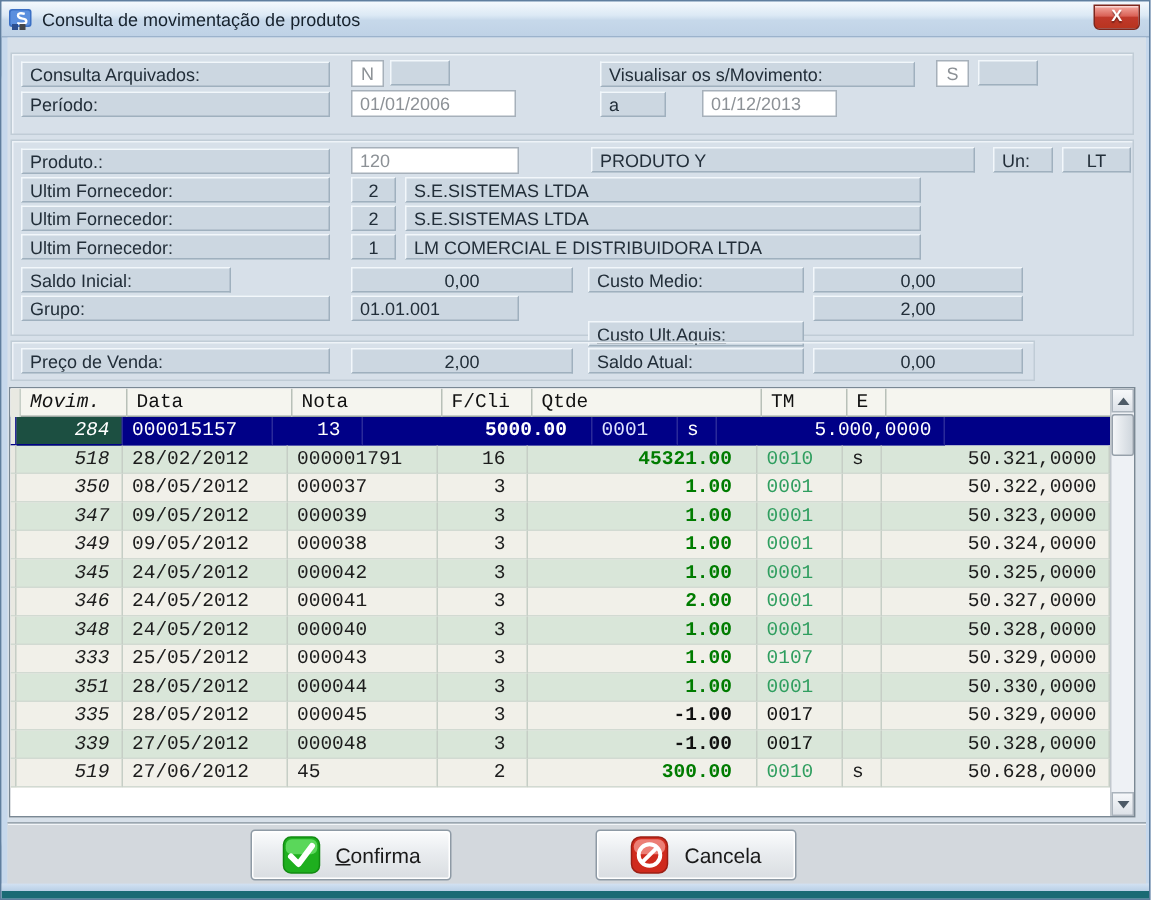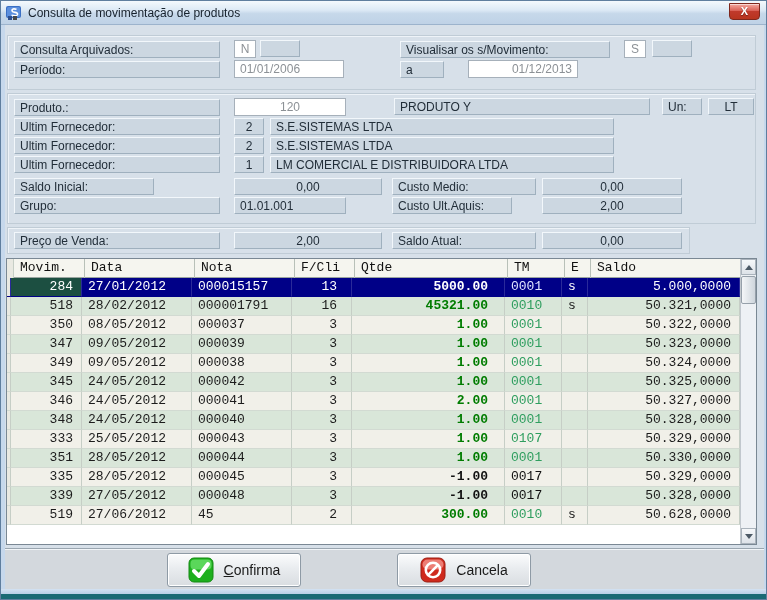--- a/index.html
+++ b/index.html
@@ -23,35 +23,35 @@
   .client{position:relative;width:759px;height:564px;background:#d7e0e9;}
   .section{position:absolute;border:1px solid #c0ccd6;box-shadow:1px 1px 0 #eef3f8 inset;}
   .s1{top:10px;left:2px;width:749px;height:55px;}
   .s2{top:68px;left:2px;width:749px;height:131px;}
   .s3{top:202px;left:2px;width:683px;height:27px;}
   .box{position:absolute;height:17px;background:#ccd7e1;border:1px solid;
     border-color:#f2f7fb #9fb0be #9fb0be #f2f7fb;font-size:12px;color:#222e39;
     padding:1px 5px 0;white-space:nowrap;overflow:hidden;line-height:14px;}
   .inp{background:#ffffff;border:1px solid #a6b0ba;color:#8c9196;height:18px;}
   .center{text-align:center;}
-  .right{text-align:center;}
+  .right{text-align:left;}
   
   .grid-wrap{position:absolute;top:233px;left:1px;width:751px;height:287px;background:#ffffff;
     border:1px solid #7a8894;font-family:"Liberation Mono","DejaVu Sans Mono",monospace;font-size:13px;}
   .grid-inner{position:absolute;left:0;top:0;right:16px;bottom:0;overflow:hidden;background:#fff;}
   .grid-header{display:flex;height:19px;background:#f5f5ef;border-bottom:1px solid #9aa5a0;}
   .hcell{height:19px;line-height:18px;padding-left:6px;color:#111;border-right:1px solid #b8c0b8;
     overflow:hidden;white-space:nowrap;}
   .grid-row{display:flex;height:19px;cursor:default;}
   .grid-row.plain{background:#f1f0e9;}
   .grid-row.stripe{background:#d9e6d9;}
   .cell{height:19px;line-height:18px;border-right:1px solid #c6cec6;border-bottom:1px solid #d2dad2;
     overflow:hidden;white-space:nowrap;color:#1c1c1c;}
   .c-ind{width:4px;flex:0 0 4px;background:#e9e9e2;border-right:1px solid #c6cec6;}
-  .c-movim{width:71px;flex:0 0 71px;text-align:right;padding-right:8px;}
+  .c-movim{width:71px;flex:0 0 71px;text-align:right;padding-right:8px;font-style:italic;}
   .c-data{width:110px;flex:0 0 110px;padding-left:6px;}
   .c-nota{width:100px;flex:0 0 100px;padding-left:6px;}
   .c-fcli{width:60px;flex:0 0 60px;text-align:right;padding-right:14px;}
   .c-qtde{width:153px;flex:0 0 153px;text-align:right;padding-right:16px;}
   .c-tm{width:57px;flex:0 0 57px;padding-left:6px;}
   .c-e{width:26px;flex:0 0 26px;padding-left:6px;}
   .c-saldo{width:152px;flex:0 0 152px;text-align:right;padding-right:8px;}
   .grid-row .c-qtde{font-weight:bold;color:#007c00;}
   .grid-row .c-tm{color:#2f9e5f;}
   .grid-row.neg .c-qtde{color:#111;}
@@ -118,21 +118,21 @@
       <div class="box inp center" style="left:226px;top:4px;width:22px;">N</div>
       <div class="box" style="left:252px;top:4px;width:40px;"></div>
 
       <div class="box" style="left:392px;top:5px;width:210px;">Visualisar os s/Movimento:</div>
       <div class="box inp center" style="left:616px;top:4px;width:22px;">S</div>
       <div class="box" style="left:644px;top:4px;width:40px;"></div>
 
       <div class="box" style="left:6px;top:25px;width:206px;">Período:</div>
       <div class="box inp" style="left:226px;top:24px;width:110px;">01/01/2006</div>
       <div class="box" style="left:392px;top:25px;width:44px;">a</div>
-      <div class="box inp" style="left:460px;top:24px;width:110px;text-align:right;">01/12/2013</div>
+      <div class="box inp" style="left:460px;top:24px;width:90px;">01/12/2013</div>
     </div>
 
     <div class="section s2">
       <div class="box" style="left:6px;top:5px;width:206px;">Produto.:</div>
       <div class="box inp right" style="left:226px;top:4px;width:112px;">120</div>
       <div class="box" style="left:386px;top:4px;width:256px;">PRODUTO Y</div>
       <div class="box" style="left:654px;top:4px;width:40px;">Un:</div>
       <div class="box center" style="left:700px;top:4px;width:46px;">LT</div>
 
       <div class="box" style="left:6px;top:24px;width:206px;">Ultim Fornecedor:</div>
@@ -147,21 +147,21 @@
       <div class="box center" style="left:226px;top:62px;width:30px;">1</div>
       <div class="box" style="left:262px;top:62px;width:344px;">LM COMERCIAL E DISTRIBUIDORA LTDA</div>
 
       <div class="box" style="left:6px;top:84px;width:140px;">Saldo Inicial:</div>
       <div class="box center" style="left:226px;top:84px;width:148px;">0,00</div>
       <div class="box" style="left:384px;top:84px;width:144px;">Custo Medio:</div>
       <div class="box center" style="left:534px;top:84px;width:140px;">0,00</div>
 
       <div class="box" style="left:6px;top:103px;width:206px;">Grupo:</div>
       <div class="box" style="left:226px;top:103px;width:112px;">01.01.001</div>
-      <div class="box" style="left:384px;top:103px;width:120px;">Custo Ult.Aquis:</div>
+      <div class="box" style="left:384px;top:120px;width:144px;text-decoration:underline;">Custo Ult.Aquis:</div>
       <div class="box center" style="left:534px;top:103px;width:140px;">2,00</div>
     </div>
 
     <div class="section s3">
       <div class="box" style="left:6px;top:4px;width:206px;">Preço de Venda:</div>
       <div class="box center" style="left:226px;top:4px;width:148px;">2,00</div>
       <div class="box" style="left:384px;top:4px;width:144px;">Saldo Atual:</div>
       <div class="box center" style="left:534px;top:4px;width:140px;">0,00</div>
     </div>
 
@@ -169,27 +169,25 @@
       <div class="grid-inner">
         <div class="grid-header">
           <div class="hcell c-ind"></div>
           <div class="hcell c-movim" style="text-align:left;padding-left:6px;padding-right:0;">Movim.</div>
           <div class="hcell c-data">Data</div>
           <div class="hcell c-nota">Nota</div>
           <div class="hcell c-fcli" style="text-align:left;padding-left:6px;padding-right:0;">F/Cli</div>
           <div class="hcell c-qtde" style="text-align:left;padding-left:6px;padding-right:0;">Qtde</div>
           <div class="hcell c-tm">TM</div>
           <div class="hcell c-e">E</div>
-          <div class="hcell c-saldo" style="text-align:left;padding-left:6px;padding-right:0;border-right:none;">Saldo</div>
         </div>
         <div id="grid-body">
               <div class="grid-row sel">
                 <div class="cell c-ind"></div>
                 <div class="cell c-movim">284</div>
-                <div class="cell c-data">27/01/2012</div>
                 <div class="cell c-nota">000015157</div>
                 <div class="cell c-fcli">13</div>
                 <div class="cell c-qtde">5000.00</div>
                 <div class="cell c-tm">0001</div>
                 <div class="cell c-e">s</div>
                 <div class="cell c-saldo">5.000,0000</div>
               </div>
               <div class="grid-row stripe">
                 <div class="cell c-ind"></div>
                 <div class="cell c-movim">518</div>

